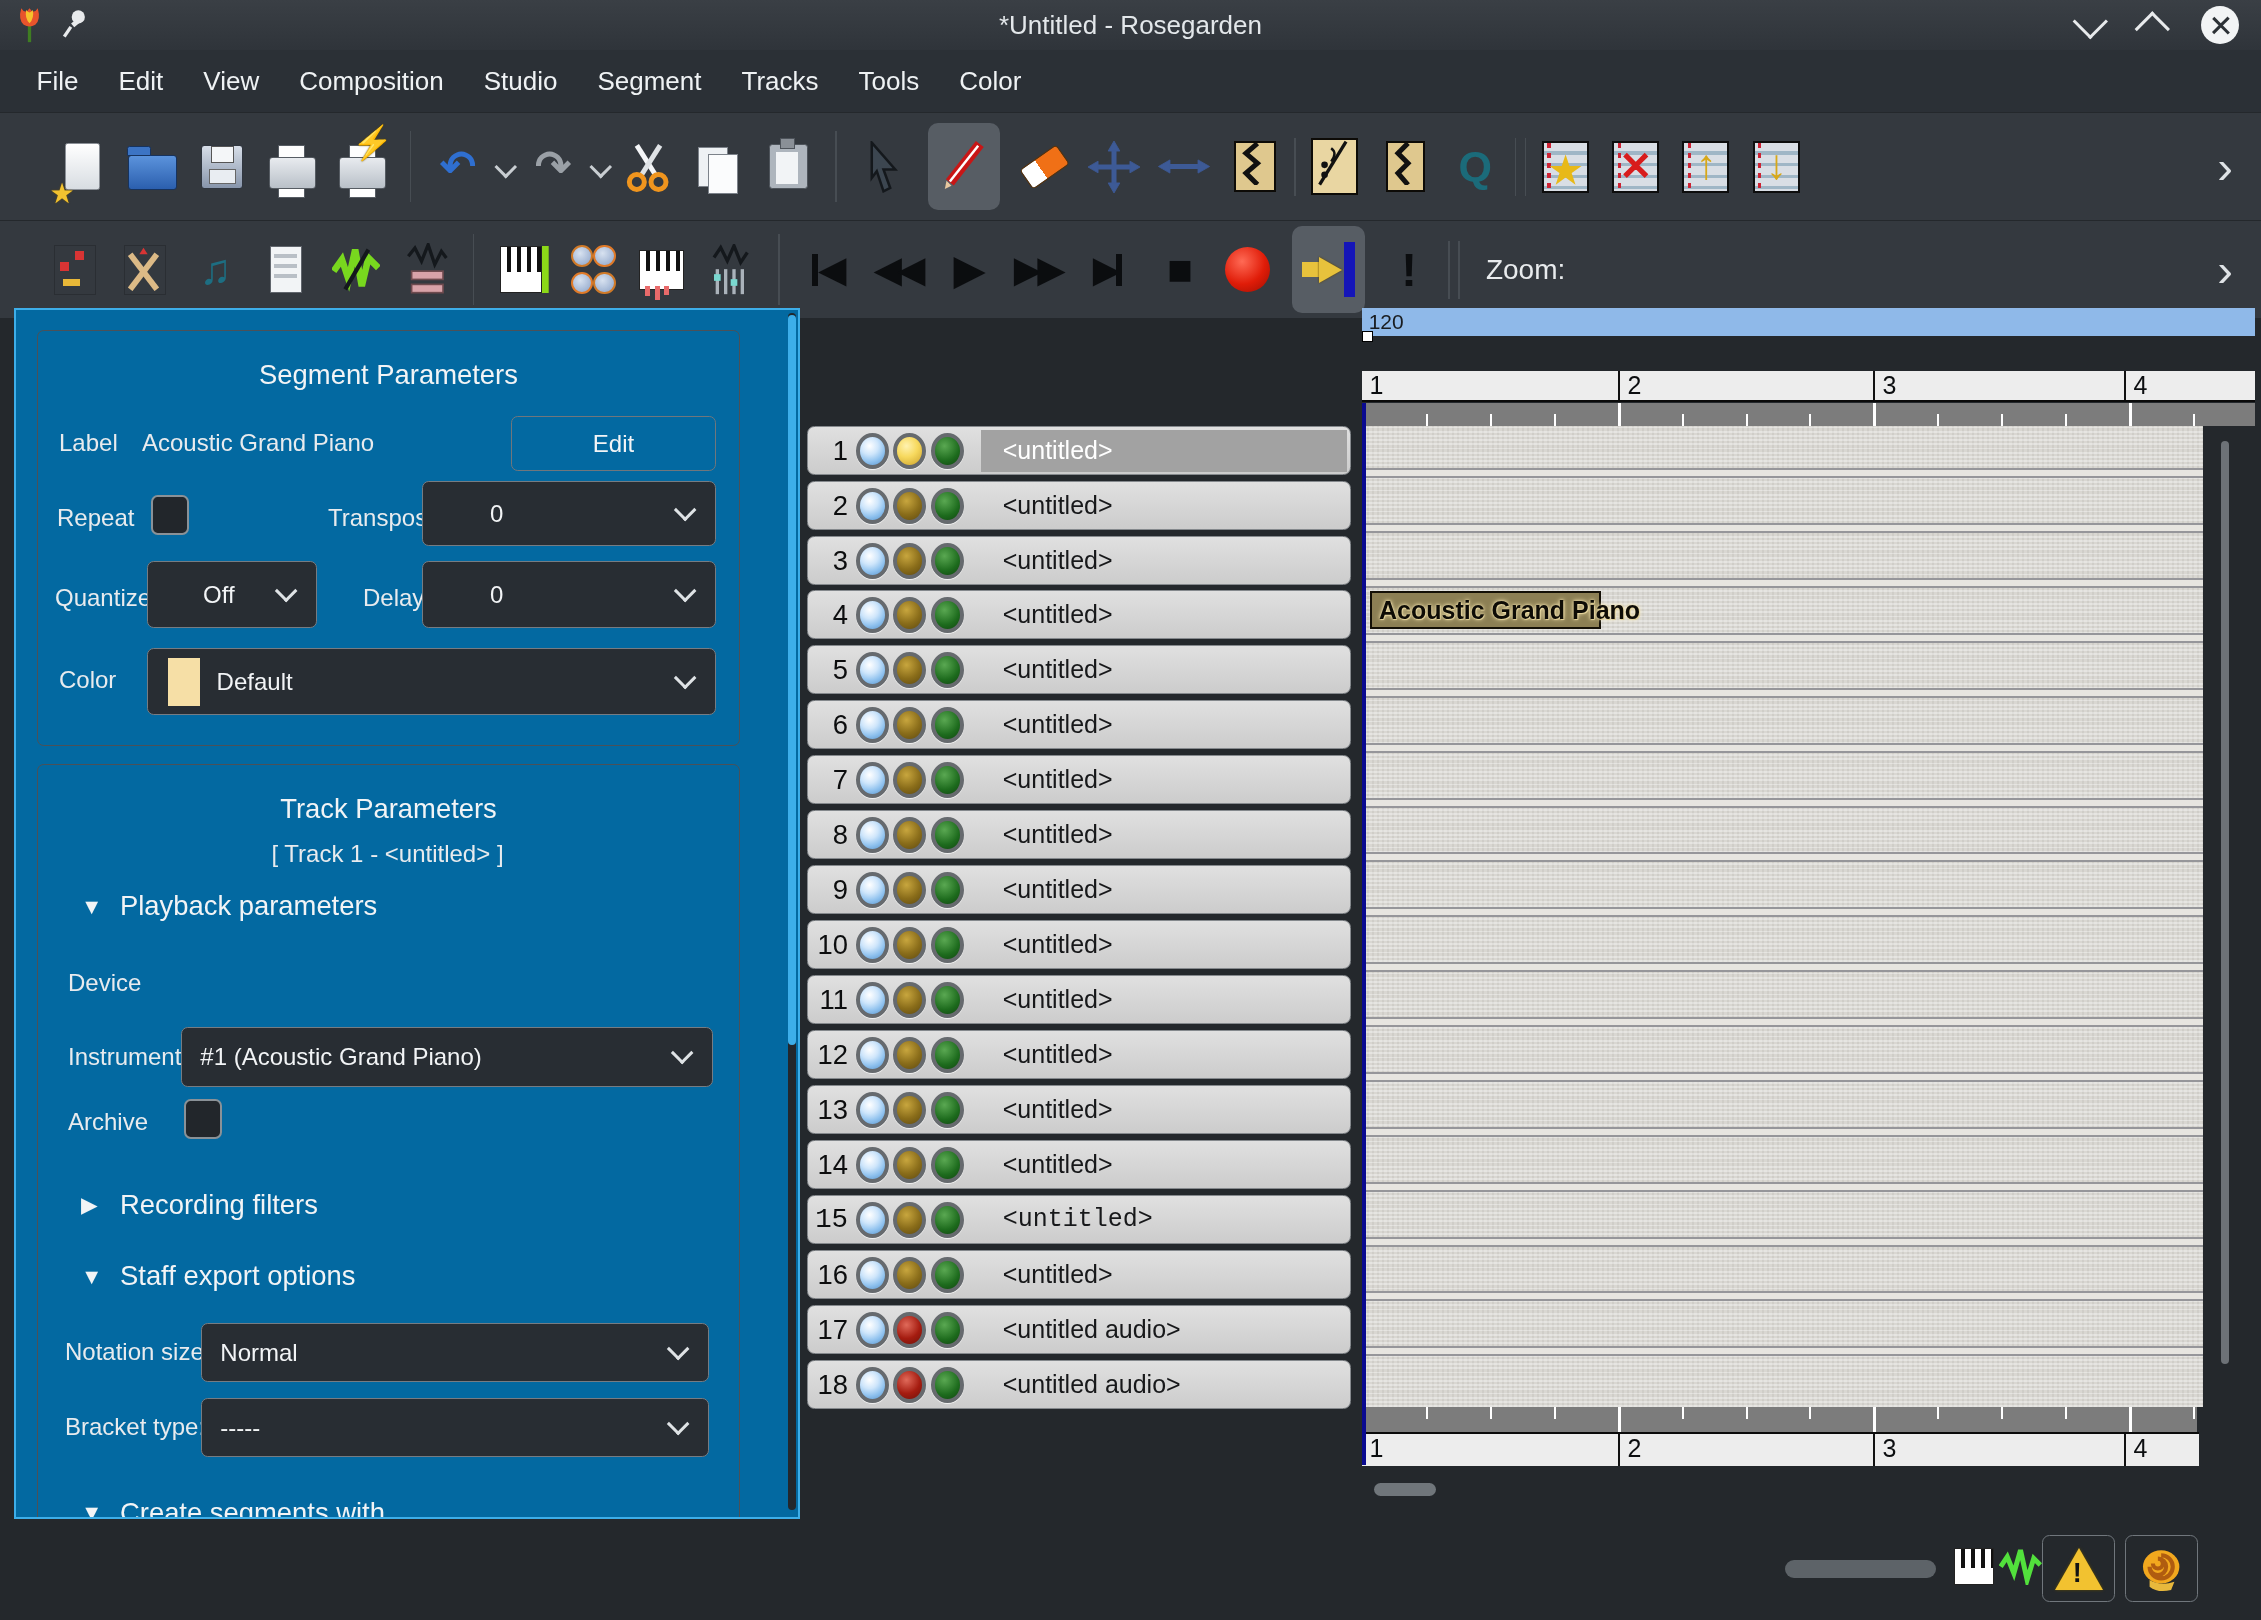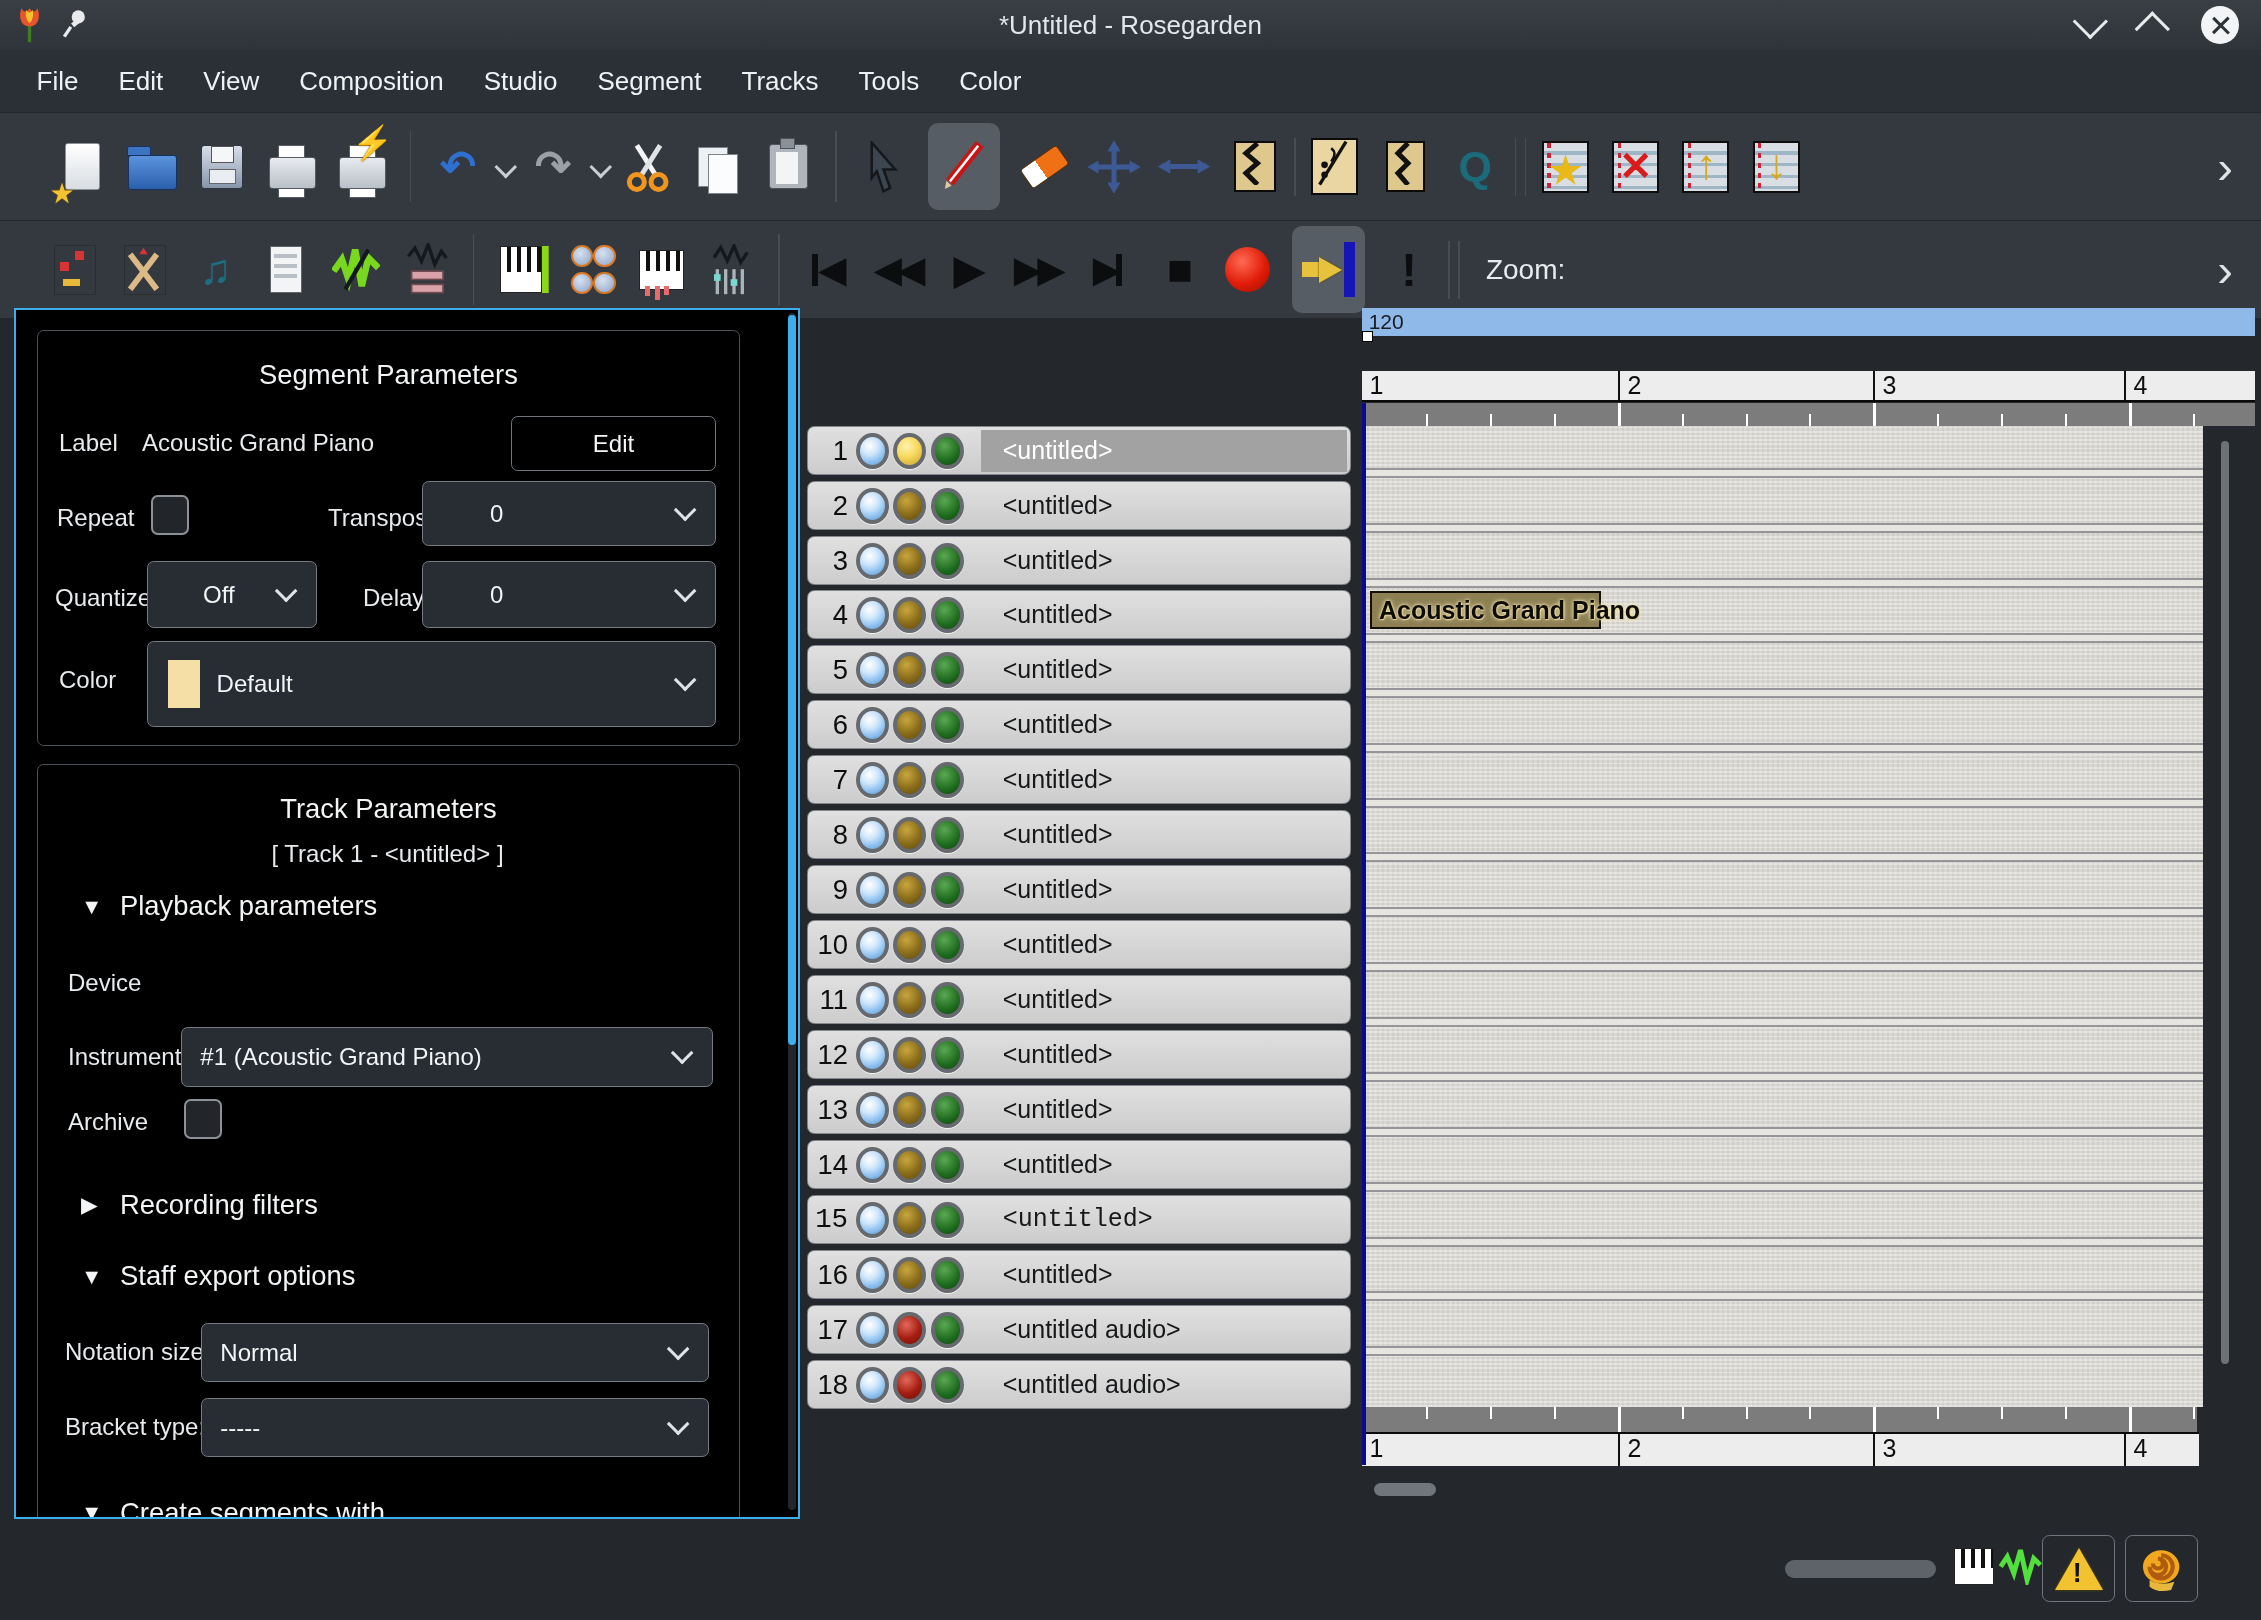--- a/index.html
+++ b/index.html
@@ -66,21 +66,21 @@
   .knob-ic{display:grid;grid-template-columns:18.3px 18.3px;gap:4.2px;}
   .knob-ic i{width:18.3px;height:18.3px;border-radius:50%;background:radial-gradient(circle at 40% 35%,#d8e2f0,#8aa2c8);border:2.5px solid #d07a28;}
   .tp{font-size:38px;color:#0b0d0f;letter-spacing:-5px;display:flex;align-items:center;}
   .tpbar{display:inline-block;width:5.8px;height:32px;background:#0b0d0f;}
   .rec-dot{width:45px;height:45px;border-radius:50%;background:radial-gradient(circle at 38% 32%,#ff6a55,#e01c08 55%,#9c0e02);}
   .punch-arrow{width:0;height:0;border-top:13.3px solid transparent;border-bottom:13.3px solid transparent;border-left:23px solid #e8c23c;filter:drop-shadow(0 0 0.8px #5c4200);}
   .punch-stem{width:16.6px;height:15px;background:#e8c23c;}
   .punch-bar{width:10.8px;height:55px;background:#1515b8;margin-left:2.5px;}
   .zoomlab{font-size:28px;color:#e8ebed;margin-left:21.6px;}
   
-  #left-panel{position:absolute;left:14px;top:308px;width:786px;height:1211px;background:#000000;
+  #left-panel{position:absolute;left:14px;top:308px;width:786px;height:1211px;background:#0369a1;
     border:2.5px solid #3daee9;box-sizing:border-box;overflow:hidden;}
   .gbox{position:absolute;border:1.7px solid #4b5158;border-radius:6.7px;}
   .gtitle{text-align:center;font-size:27.4px;color:#f2f4f6;margin-top:28px;}
   .cap{position:absolute;font-size:24px;color:#e8ebee;}
   .dd{position:absolute;border:1.7px solid #767c83;border-radius:6.7px;background:#282d33;
     display:flex;align-items:center;color:#f2f4f6;font-size:24px;box-sizing:border-box;}
   .dd .chev{position:absolute;right:21.6px;top:50%;width:13.3px;height:13.3px;margin-top:-11.6px;
     border-right:3.3px solid #dfe3e6;border-bottom:3.3px solid #dfe3e6;transform:rotate(45deg);}
   .btn{position:absolute;border:1.7px solid #70767c;border-radius:6.7px;display:flex;align-items:center;
     justify-content:center;font-size:24px;color:#f2f4f6;box-sizing:border-box;}
@@ -454,21 +454,21 @@
   <div class="dd" style="left:131px;top:251px;width:170px;height:67px;padding-left:55px">
     <span>Off</span>
       <span class="chev"></span>
   </div>
   <span class="cap" style="left:347px;top:274px">Delay</span>
   <div class="dd" style="left:406px;top:251px;width:294px;height:67px;padding-left:67px">
     <span>0</span>
       <span class="chev"></span>
   </div>
   <span class="cap" style="left:43px;top:356px">Color</span>
-  <div class="dd" style="left:131px;top:331px;width:569px;height:86px">
+  <div class="dd" style="left:131px;top:338px;width:569px;height:67px">
     <span class="swatch" id="color-swatch" style="background: rgb(246, 223, 166);"></span>
     <span>Default</span>
       <span class="chev"></span>
   </div>
 
   <div class="gbox" style="left:21px;top:454px;width:701px;height:1046px">
     <div class="gtitle">Track Parameters</div>
   </div>
   <div class="cap" style="left:21px;top:530px;width:701px;text-align:center">[ Track 1 - &lt;untitled&gt; ]</div>
   <span class="arr" style="left:65px;top:584px">▼</span>

